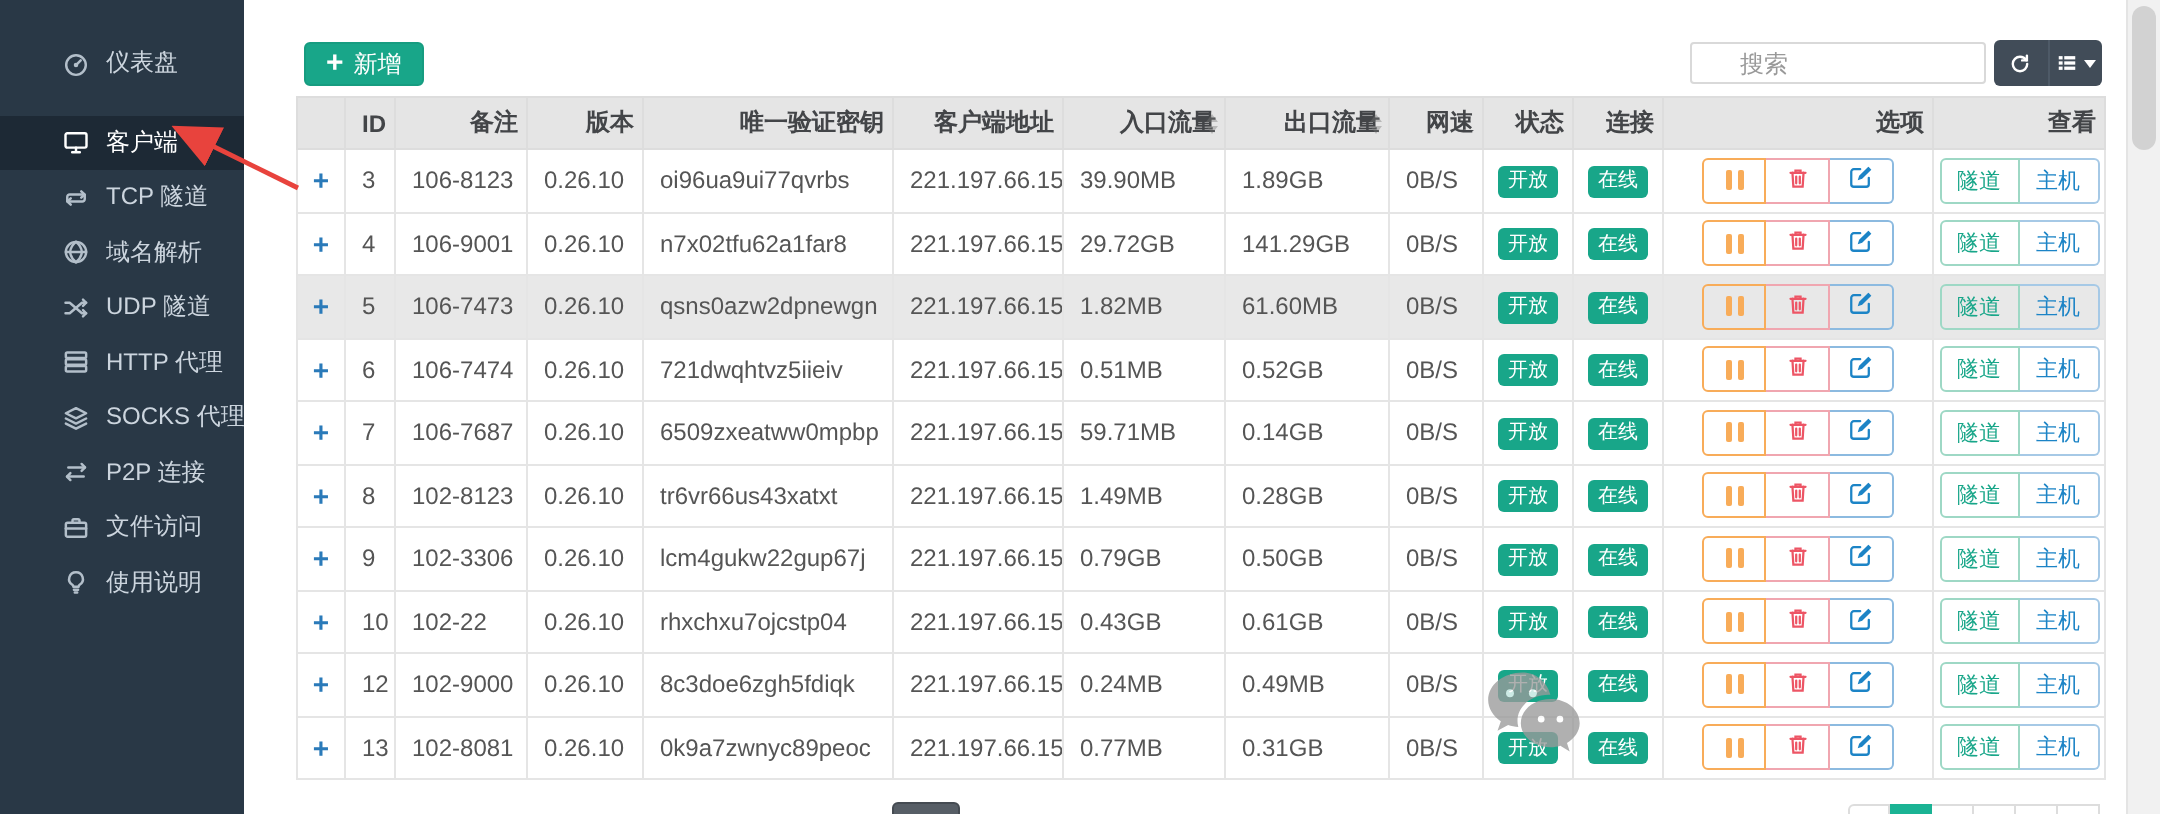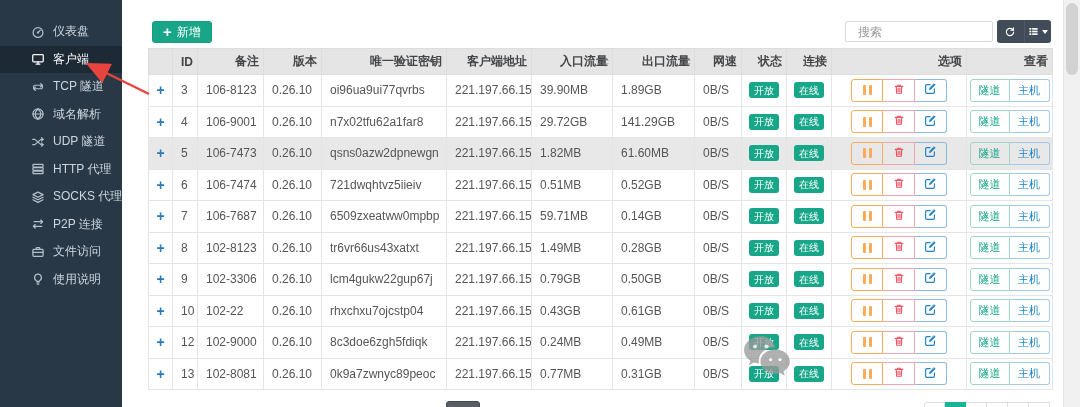--- a/index.html
+++ b/index.html
@@ -13,40 +13,40 @@
 
   
   .sidebar {
     position:absolute; left:0; top:0; width:122px; height:407px;
     background:#293846; z-index:10; padding-top:18px;
   }
   .side-item {
     display:flex; align-items:center; height:27.5px; padding-left:31px;
     color:#ccd5de; font-size:12px; cursor:pointer; white-space:nowrap;
   }
-  .side-item.active { background:#1d2935; color:#ffffff; }
+  .side-item.active { background:#1d2935; color:#ffffff;margin-top:12px; }
   .side-icon {
     width:14px; height:14px; margin-right:8px; flex:0 0 14px;
     display:inline-flex; align-items:center; justify-content:center; color:#b3bfca;
   }
   .side-item.active .side-icon { color:#ffffff; }
 
   
   .main { position:absolute; left:122px; top:0; right:0; bottom:0; background:#fff; }
 
   .btn-add {
     position:absolute; left:30px; top:21px; height:22px; padding:0 10px;
     background:#18a689; border:1px solid #169c80; border-radius:3px;
     color:#fff; font-size:12px; display:inline-flex; align-items:center; gap:5px; cursor:pointer;
   }
   .btn-add .plus { font-size:15px; font-weight:bold; line-height:1; margin-top:-1px; }
 
   .search-input {
     position:absolute; left:723px; top:21px; width:148px; height:21px;
-    border:1px solid #d9d9d9; border-radius:2px; padding:0 12px;
+    border:1px solid #d9d9d9; border-radius:2px; padding:0 24px;
     font-size:12px; color:#555; outline:none; background:#fff;
   }
   .search-input::placeholder { color:#999; }
 
   .tool-group {
     position:absolute; left:875px; top:20px; height:23px; width:54px;
     background:#414c58; border-radius:3px; display:flex; overflow:hidden; z-index:6;
   }
   .tool-btn { flex:1; display:flex; align-items:center; justify-content:center; color:#fff; cursor:pointer; gap:3px; }
   .tool-btn + .tool-btn { border-left:1px solid #4e5a67; }

